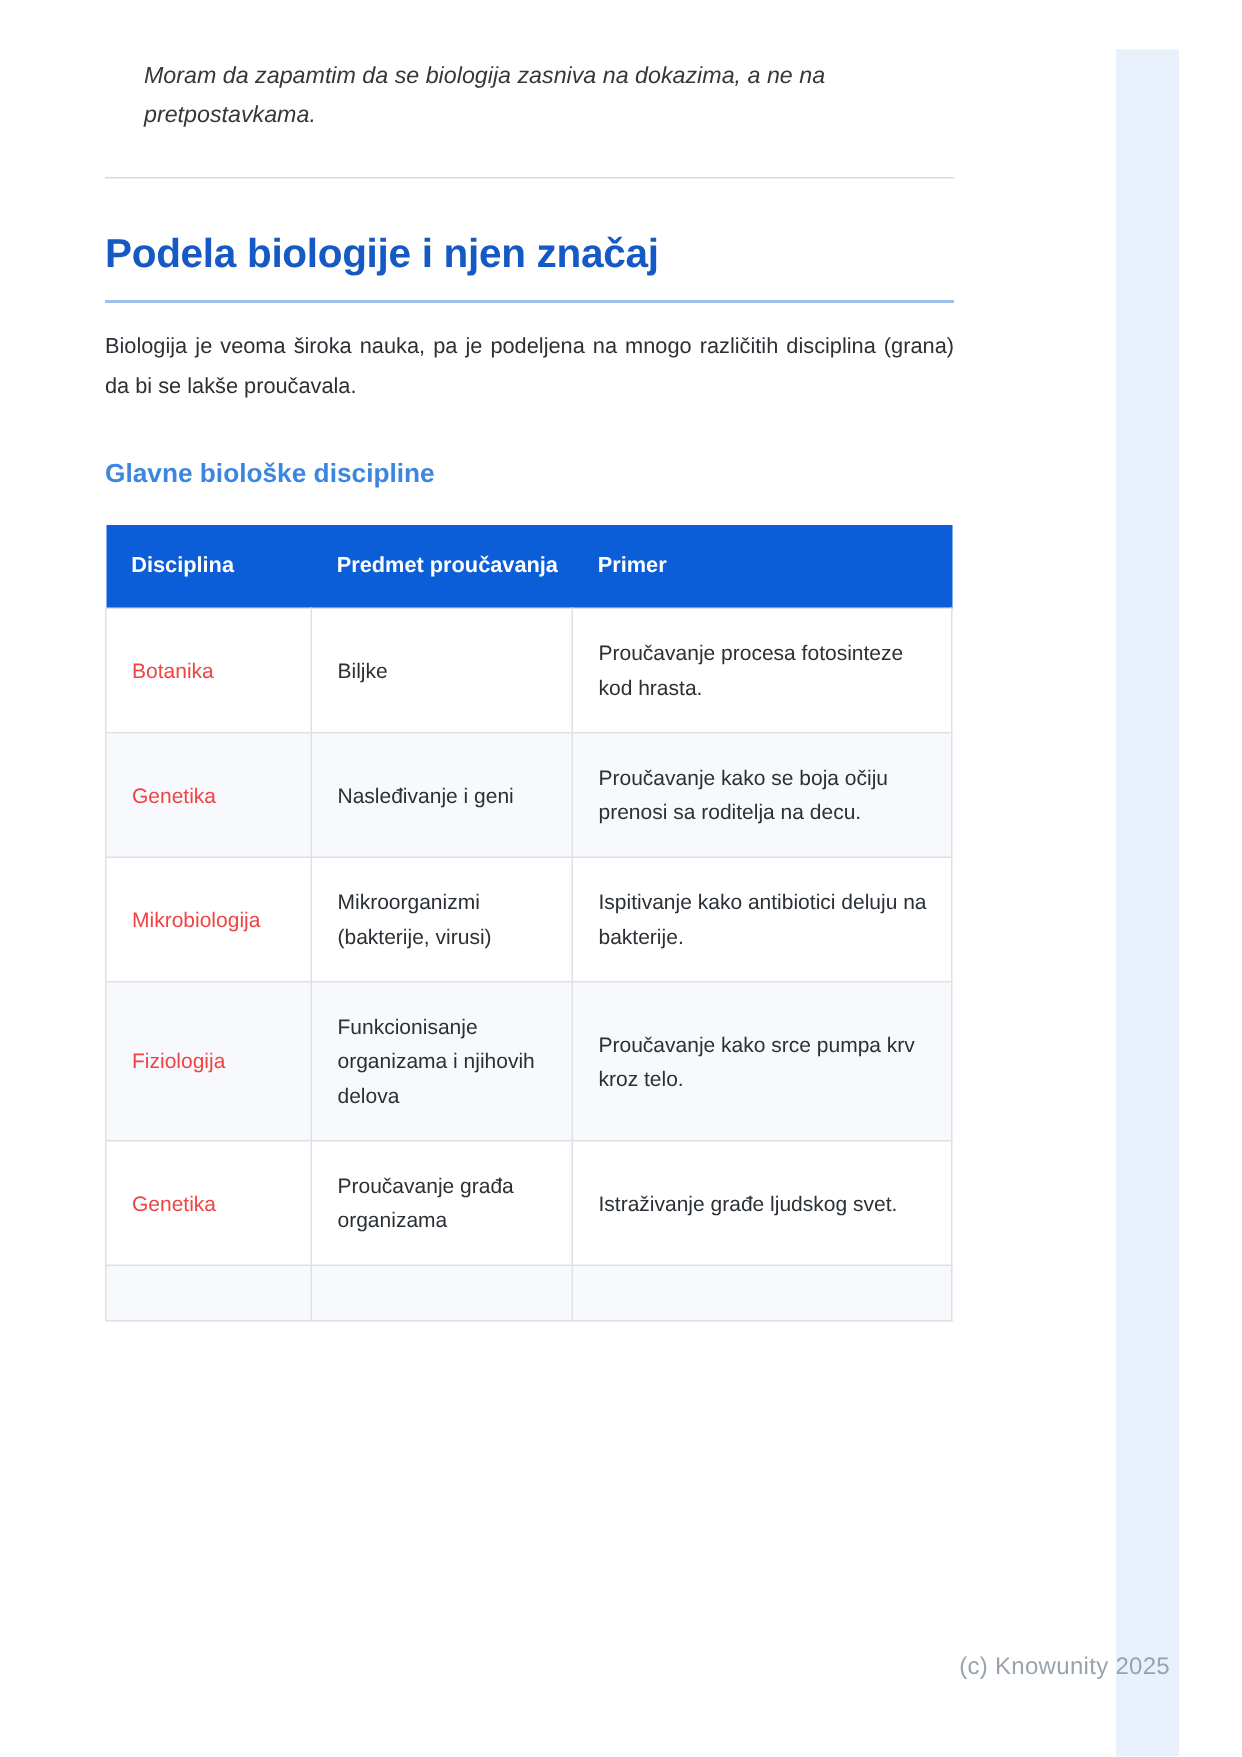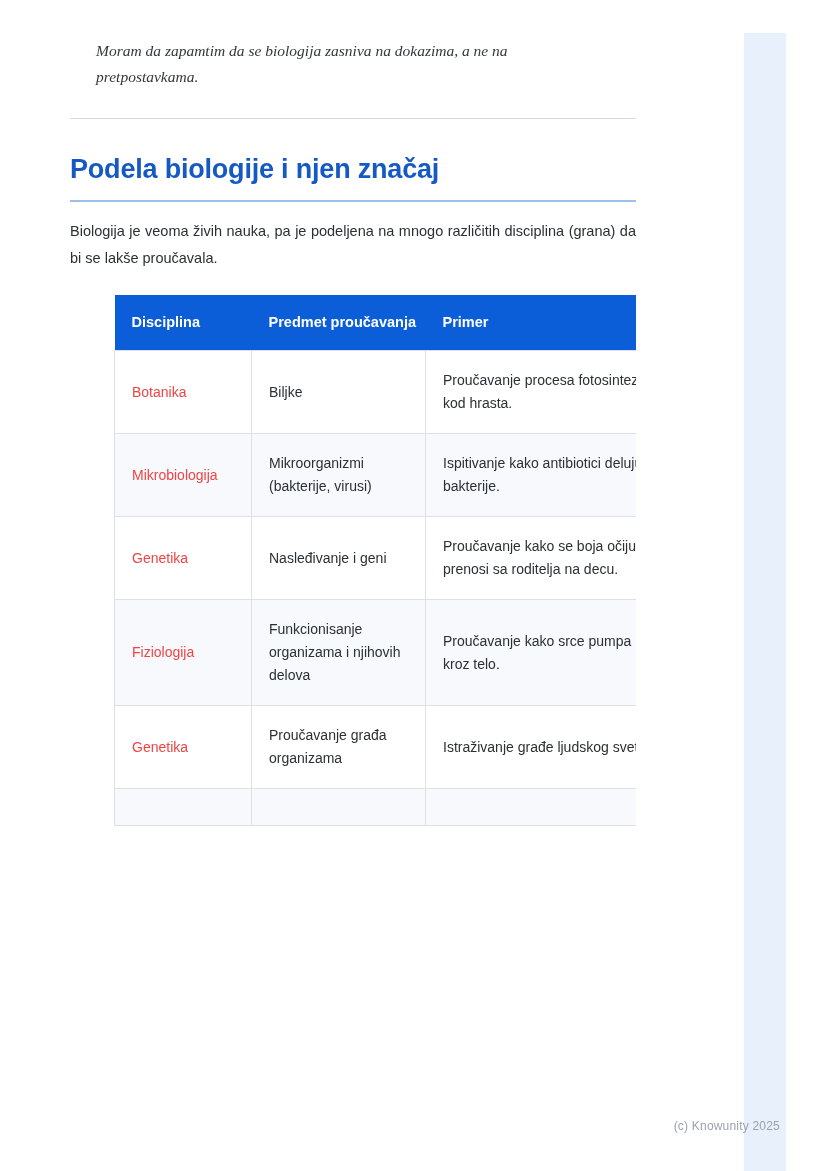--- a/index.html
+++ b/index.html
@@ -50,21 +50,20 @@
     width: 566px;
   }
   .quote {
     font-style: italic;
     font-size: 15.5px;
     line-height: 26px;
     color: #33383d;
     padding-top: 38px;
     margin: 0 0 0 26px;
     width: 510px;
-    font-family: Liberation Serif, serif;
   }
   .divider {
     margin-top: 28px;
     margin-left: 0px;
     width: 566px;
     height: 1px;
     background: #d6d9dd;
   }
   h1.page-title {
     font-size: 27px;
@@ -93,21 +92,20 @@
     line-height: 24px;
     font-weight: bold;
     color: #3d86e0;
     margin: 31px 0 0 0;
   }
   table.disciplines {
     margin-top: 23px;
     border-collapse: collapse;
     width: 564px;
     table-layout: fixed;
-    margin-left: 44px;
   }
   table.disciplines th {
     background: #0b5ed7;
     color: #ffffff;
     font-size: 14.5px;
     font-weight: bold;
     text-align: left;
     padding: 17px 0 17px 17px;
     line-height: 21px;
     vertical-align: top;
@@ -128,22 +126,22 @@
   }
   table.disciplines tr:nth-child(even) td {
     background: #f7f9fc;
   }
   table.disciplines col.c1 { width: 137px; }
   table.disciplines col.c2 { width: 174px; }
   table.disciplines col.c3 { width: 253px; }
   .footer-credit {
     position: absolute;
     right: 48px;
-    bottom: 38px;
-    font-size: 12px;
+    bottom: 50px;
+    font-size: 16px;
     color: #9aa3ac;
     letter-spacing: 0.2px;
   }
   .table-clip {
     position: relative;
     overflow: hidden;
     height: 752px;
   }
 </style>
 </head>
@@ -158,22 +156,23 @@
 
   <div class="content">
 
     <p class="quote">Moram da zapamtim da se biologija zasniva na dokazima, a ne na pretpostavkama.</p>
 
     <div class="divider"></div>
 
     <h1 class="page-title">Podela biologije i njen značaj</h1>
     <div class="title-underline"></div>
 
-    <p class="body-text">Biologija je veoma živih nauka, pa je podeljena na mnogo različitih disciplina (grana) da bi se lakše proučavala.</p>
-
+    <p class="body-text">Biologija je veoma široka nauka, pa je podeljena na mnogo različitih disciplina (grana) da bi se lakše proučavala.</p>
+
+    <h2 class="sub-title">Glavne biološke discipline</h2>
 
 
     <div class="table-clip">
       <table class="disciplines">
         <colgroup>
           <col class="c1">
             <col class="c2">
             <col class="c3">
         </colgroup>
         <thead>
@@ -183,30 +182,30 @@
             <th>Primer</th>
           </tr>
         </thead>
         <tbody>
           <tr>
             <td class="col-disc">Botanika</td>
             <td>Biljke</td>
             <td>Proučavanje procesa fotosinteze kod hrasta.</td>
           </tr>
           <tr>
+            <td class="col-disc">Genetika</td>
+            <td>Nasleđivanje i geni</td>
+            <td>Proučavanje kako se boja očiju prenosi sa roditelja na decu.</td>
+          </tr>
+          <tr>
             <td class="col-disc">Mikrobiologija</td>
             <td>Mikroorganizmi (bakterije, virusi)</td>
             <td>Ispitivanje kako antibiotici deluju na bakterije.</td>
           </tr>
           <tr>
-            <td class="col-disc">Genetika</td>
-            <td>Nasleđivanje i geni</td>
-            <td>Proučavanje kako se boja očiju prenosi sa roditelja na decu.</td>
-          </tr>
-          <tr>
             <td class="col-disc">Fiziologija</td>
             <td>Funkcionisanje organizama i njihovih delova</td>
             <td>Proučavanje kako srce pumpa krv kroz telo.</td>
           </tr>
           <tr>
             <td class="col-disc">Genetika</td>
             <td>Proučavanje građa organizama</td>
             <td>Istraživanje građe ljudskog svet.</td>
           </tr>
           <tr>

